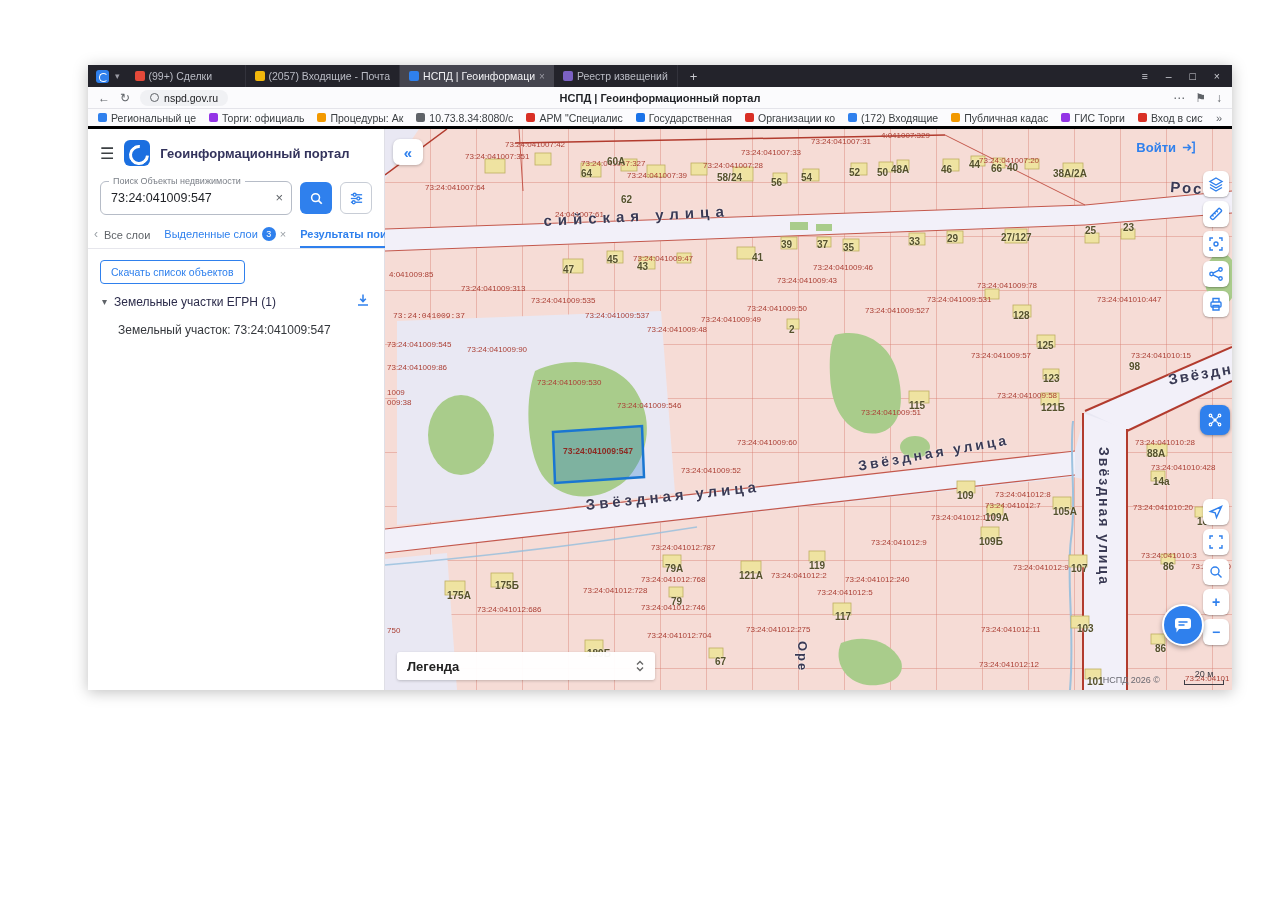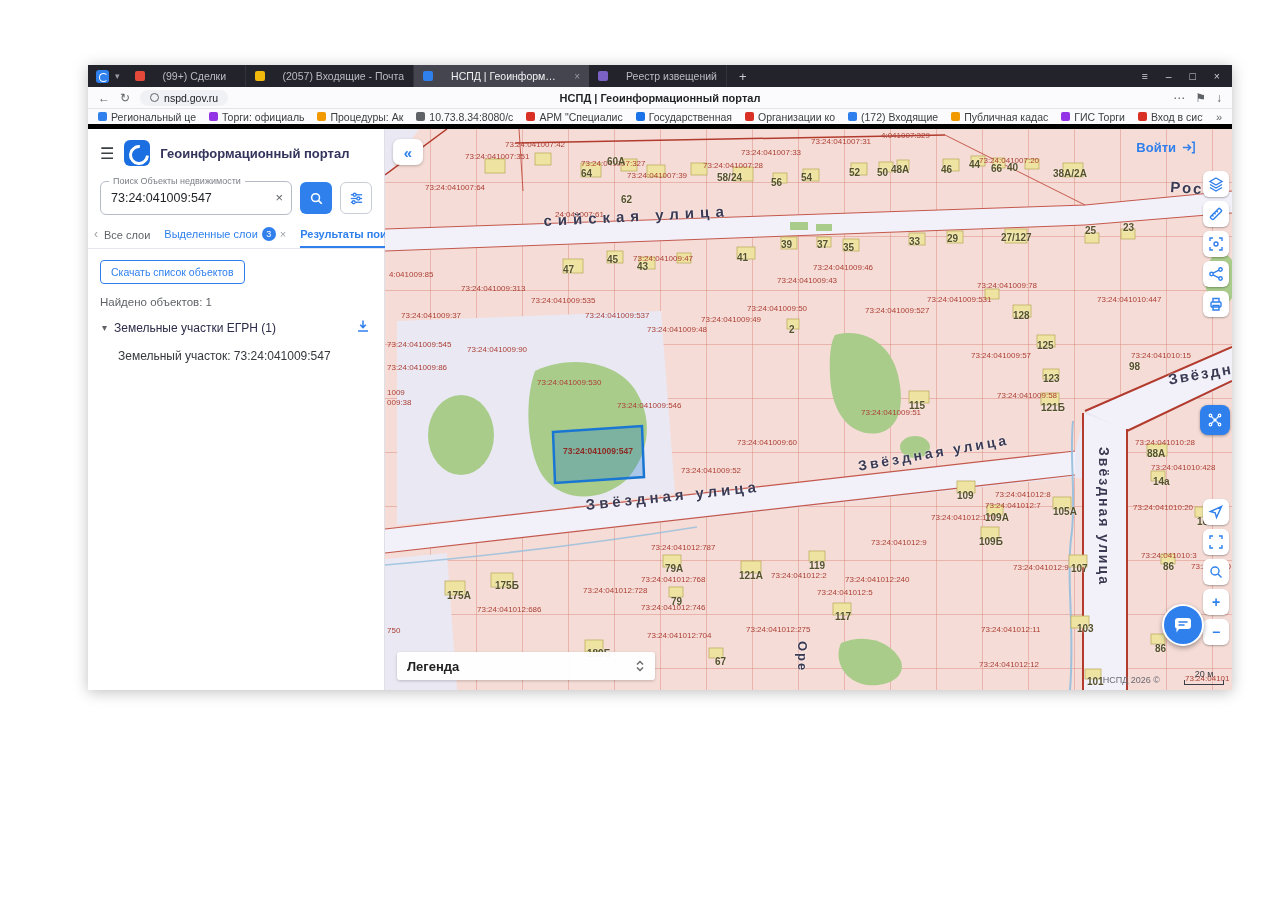--- a/index.html
+++ b/index.html
@@ -7,40 +7,40 @@
   .canvas { position:relative; width:1280px; height:904px; background:#fff; overflow:hidden; }
   .window { position:absolute; left:88px; top:65px; width:1144px; height:625px;
             box-shadow:0 2px 14px rgba(0,0,0,.25); background:#fff; }
 
   
   .tabbar { height:22px; background:#23232b; display:flex; align-items:center; padding:0 4px; gap:4px; }
   .blogo { width:13px; height:13px; border-radius:3px; background:#2f80ed; display:inline-block; margin-left:4px; position:relative; }
   .blogo::after{ content:""; position:absolute; left:3px; top:3px; width:7px; height:7px; border:1.5px solid #fff; border-right-color:transparent; border-radius:50%; }
   .tchev { color:#9b9ba4; font-size:9px; padding:0 2px; }
   .tabstrip { display:flex; align-items:center; height:22px; overflow:hidden; }
-  .btab { display:flex; align-items:center; gap:18px; height:38px; padding:0 9px; max-width:175px; min-width:120px;
+  .btab { display:flex; align-items:center; gap:4px; height:38px; padding:0 9px; max-width:175px; min-width:120px;
           color:#b9bbc4; font-size:10.5px; border-right:1px solid #33333c; white-space:nowrap; overflow:hidden; }
   .btab.active { background:#45454f; color:#f2f2f5; border-radius:7px 7px 0 0; border-right:none; }
   .fav { width:10px; height:10px; border-radius:2px; flex:0 0 auto; }
   .tlabel { overflow:hidden; text-overflow:ellipsis; }
   .tclose { margin-left:auto; color:#9b9ba4; font-size:10px; }
   .newtab { color:#c7c8ce; font-size:13px; padding:0 8px; }
   .winctl { margin-left:auto; display:flex; gap:2px; }
   .wbtn { color:#cfd0d6; font-size:10.5px; padding:2px 8px; }
 
   .addressbar { height:22px; background:#fbfbfd; border-bottom:1px solid #e4e4ea; display:flex; align-items:center;
                 padding:0 10px; gap:10px; position:relative; }
   .aicon { color:#5f6368; font-size:12px; z-index:2; }
   .urlpill { display:flex; align-items:center; gap:5px; background:#f0f1f4; border-radius:10px; height:16px;
              padding:0 10px; font-size:10.5px; color:#202124; z-index:2; }
   .sic { width:9px; height:9px; border:1.2px solid #5f6368; border-radius:50%; display:inline-block; }
   .ptitle { position:absolute; left:0; right:0; text-align:center; font-size:11px; font-weight:700; color:#1f2125; z-index:1; }
   .addr-right { margin-left:auto; display:flex; gap:10px; z-index:2; align-items:center; }
 
-  .bookmarks { height:20px; background:#fbfbfd; border-bottom:5px solid #000000; display:flex; align-items:center;
+  .bookmarks { height:20px; background:#fbfbfd; border-bottom:3px solid #000000; display:flex; align-items:center;
                gap:13px; padding:0 10px; overflow:hidden; }
   .bmi { display:flex; align-items:center; gap:4px; white-space:nowrap; font-size:10.5px; color:#3c4043; }
   .bdot { width:9px; height:9px; border-radius:2px; flex:0 0 auto; }
   .bmmore { margin-left:auto; color:#5f6368; font-size:11px; }
 
   
   .content { display:flex; height:561px; }
   .sidebar { width:297px; background:#fff; border-right:1px solid #dfdfe6; position:relative; }
   .shead { display:flex; align-items:center; gap:10px; padding:11px 12px 9px; }
   .hamb { font-size:16px; color:#3c4043; }
@@ -254,21 +254,20 @@
               </span>
               <span class="ptab active">
                 <span class="ptlabel">Результаты поиска</span>
                 <span class="pbadge">1</span>
                 <span class="pclose">×</span>
               </span>
             </div>
         </div>
 
         <button class="dlbtn">Скачать список объектов</button>
-        <div class="found">Найдено объектов: 1</div>
 
         <div class="grow">
           <span class="gchev">▾</span>
           <span>Земельные участки ЕГРН (1)</span>
           <span class="gdl">
             <svg width="14" height="14" viewBox="0 0 14 14" fill="none">
                 <path d="M7 1.5v7M4.2 5.7 7 8.6l2.8-2.9" stroke="#2f80ed" stroke-width="1.5"></path>
                 <path d="M2 12h10" stroke="#2f80ed" stroke-width="1.5"></path>
               </svg>
           </span>
@@ -407,21 +406,21 @@
             <span class="ml ml-h" style="left: 556px; top: 36px;">46</span>
             <span class="ml ml-h" style="left: 584px; top: 31px;">44</span>
             <span class="ml ml-h" style="left: 606px; top: 35px;">66</span>
             <span class="ml ml-h" style="left: 622px; top: 34px;">40</span>
             <span class="ml ml-h" style="left: 668px; top: 40px;">38А/2А</span>
             <span class="ml ml-s" style="left: 158px; top: 84px; transform: rotate(-3deg); letter-spacing: 6px;">сийская  улица</span>
             <span class="ml ml-s" style="left: 786px; top: 50px; transform: rotate(4deg); font-size: 15px;">Росс</span>
             <span class="ml ml-h" style="left: 178px; top: 136px;">47</span>
             <span class="ml ml-h" style="left: 222px; top: 126px;">45</span>
             <span class="ml ml-h" style="left: 252px; top: 133px;">43</span>
-            <span class="ml ml-h" style="left: 352px; top: 124px; text-align: right;">41</span>
+            <span class="ml ml-h" style="left: 367px; top: 124px; text-align: right;">41</span>
             <span class="ml ml-h" style="left: 396px; top: 111px;">39</span>
             <span class="ml ml-h" style="left: 432px; top: 111px;">37</span>
             <span class="ml ml-h" style="left: 458px; top: 114px;">35</span>
             <span class="ml ml-h" style="left: 524px; top: 108px;">33</span>
             <span class="ml ml-h" style="left: 562px; top: 105px;">29</span>
             <span class="ml ml-h" style="left: 616px; top: 104px;">27/127</span>
             <span class="ml ml-h" style="left: 700px; top: 97px;">25</span>
             <span class="ml ml-h" style="left: 738px; top: 94px;">23</span>
             <span class="ml ml-p" style="left: 248px; top: 126px;">73:24:041009:47</span>
             <span class="ml ml-p" style="left: 428px; top: 135px;">73:24:041009:46</span>
@@ -429,21 +428,21 @@
             <span class="ml ml-p" style="left: 4px; top: 142px;">4:041009:85</span>
             <span class="ml ml-p" style="left: 76px; top: 156px;">73:24:041009:313</span>
             <span class="ml ml-p" style="left: 146px; top: 168px;">73:24:041009:535</span>
             <span class="ml ml-p" style="left: 592px; top: 153px;">73:24:041009:78</span>
             <span class="ml ml-p" style="left: 712px; top: 167px;">73:24:041010:447</span>
             <span class="ml ml-p" style="left: 200px; top: 183px;">73:24:041009:537</span>
             <span class="ml ml-p" style="left: 362px; top: 176px;">73:24:041009:50</span>
             <span class="ml ml-p" style="left: 316px; top: 187px;">73:24:041009:49</span>
             <span class="ml ml-p" style="left: 480px; top: 178px;">73:24:041009:527</span>
             <span class="ml ml-p" style="left: 542px; top: 167px;">73:24:041009:531</span>
-            <span class="ml ml-p" style="left: 16px; top: 183px;">73:24:041009:37</span>
+            <span class="ml ml-p" style="left: 8px; top: 183px; font-family: Liberation Mono, monospace;">73:24:041009:37</span>
             <span class="ml ml-p" style="left: 262px; top: 197px;">73:24:041009:48</span>
             <span class="ml ml-h" style="left: 628px; top: 182px;">128</span>
             <span class="ml ml-h" style="left: 404px; top: 196px;">2</span>
             <span class="ml ml-p" style="left: 2px; top: 212px;">73:24:041009:545</span>
             <span class="ml ml-p" style="left: 82px; top: 217px;">73:24:041009:90</span>
             <span class="ml ml-h" style="left: 652px; top: 212px;">125</span>
             <span class="ml ml-p" style="left: 2px; top: 235px;">73:24:041009:86</span>
             <span class="ml ml-p" style="left: 586px; top: 223px;">73:24:041009:57</span>
             <span class="ml ml-p" style="left: 746px; top: 223px;">73:24:041010:15</span>
             <span class="ml ml-h" style="left: 744px; top: 233px;">98</span>

